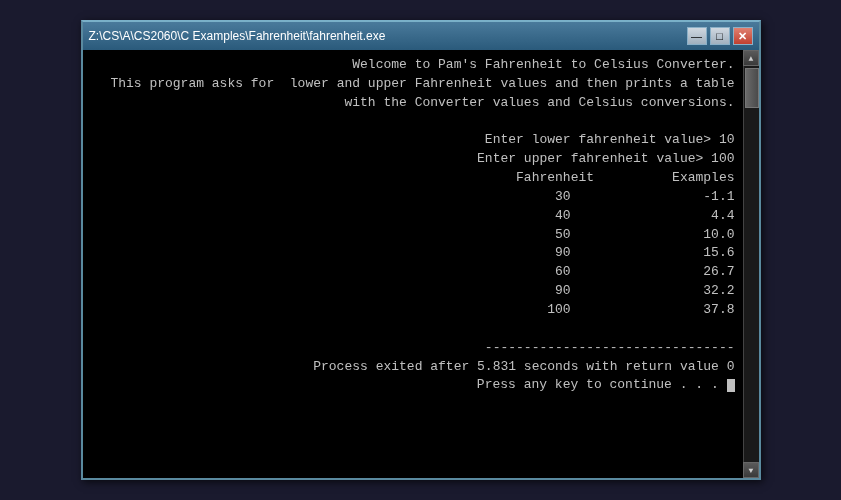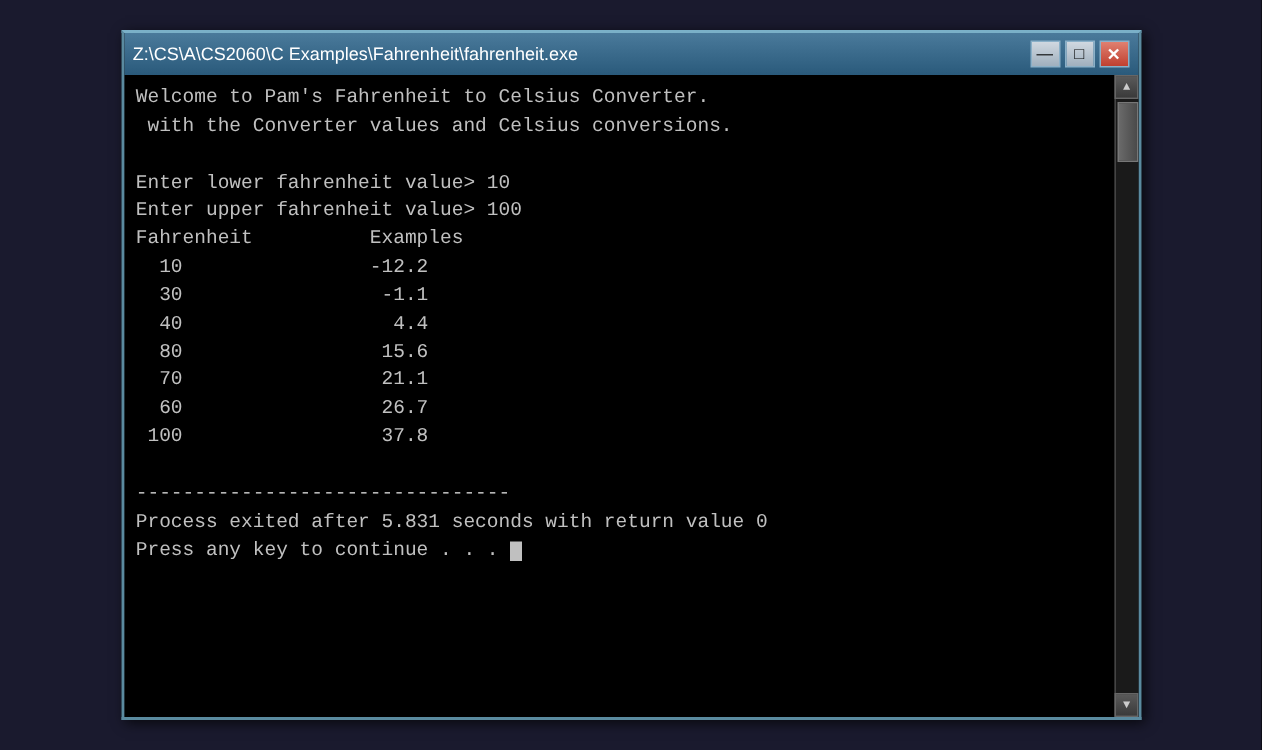--- a/index.html
+++ b/index.html
@@ -1,15 +1,15 @@
 <!DOCTYPE html>
 <html><head>
   <meta charset="utf-8">
   <style>
-    * { margin: 0; padding: 0; box-sizing: border-box; }
+    * { margin: 0; padding: 0; box-sizing: border-box; text-align: right; }
     body {
       width: 841px;
       height: 500px;
       background: #1a1a2e;
       display: flex;
       align-items: center;
       justify-content: center;
       font-family: 'Courier New', Courier, monospace;
     }
 
@@ -145,31 +145,32 @@
   <div class="titlebar">
     <span class="titlebar-text">Z:\CS\A\CS2060\C Examples\Fahrenheit\fahrenheit.exe</span>
     <div class="titlebar-buttons">
       <div class="tb-btn">—</div>
       <div class="tb-btn">□</div>
       <div class="tb-btn close">✕</div>
     </div>
   </div>
   <div class="window-body">
     <div class="console-area" id="console-output"><span>Welcome to Pam's Fahrenheit to Celsius Converter.
+</span><span>This program asks for  lower and upper Fahrenheit values and then prints a table
 </span><span> with the Converter values and Celsius conversions.
 </span><span>
 </span><span>Enter lower fahrenheit value&gt; 10
 </span><span>Enter upper fahrenheit value&gt; 100
 </span><span>Fahrenheit          Examples
-</span><span>  10                -12.2
 </span><span>  30                 -1.1
 </span><span>  40                  4.4
-</span><span>  80                 15.6
-</span><span>  70                 21.1
+</span><span>  50                 10.0
+</span><span>  90                 15.6
 </span><span>  60                 26.7
+</span><span>  90                 32.2
 </span><span> 100                 37.8
 </span><span>
 </span><span>--------------------------------
 </span><span>Process exited after 5.831 seconds with return value 0
 </span><span>Press any key to continue . . . </span><span class="cursor"></span>
 </div>
     <div class="scrollbar">
       <div class="sb-arrow">▲</div>
       <div class="sb-track">
         <div class="sb-thumb"></div>

